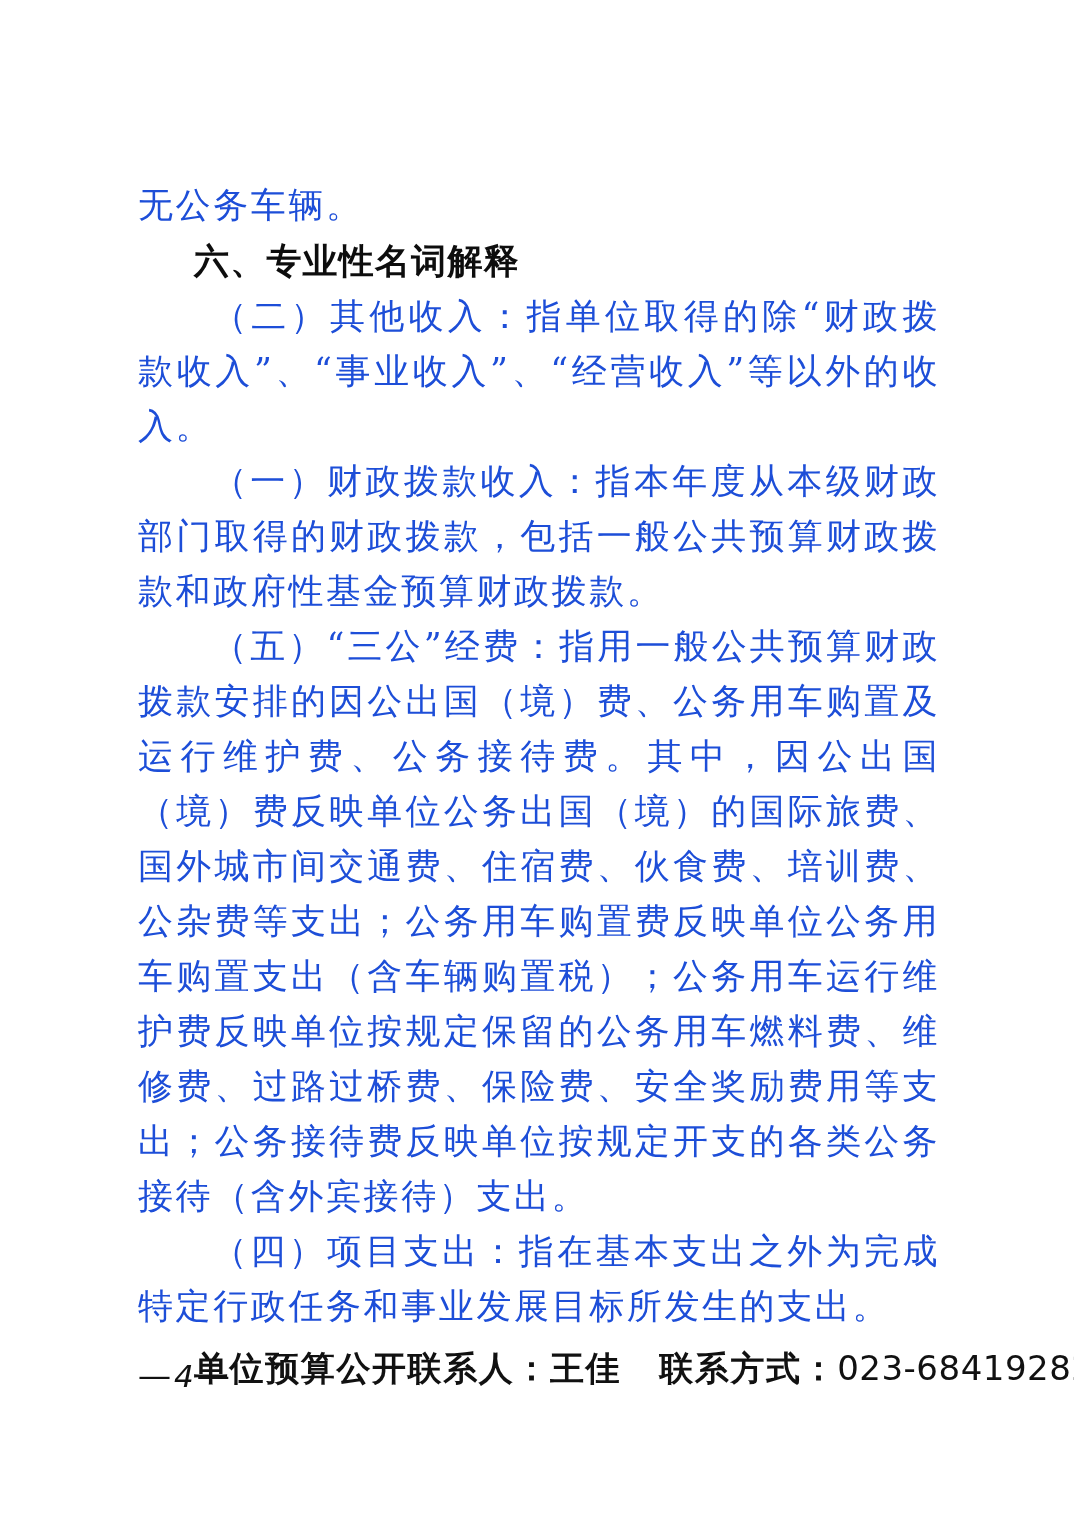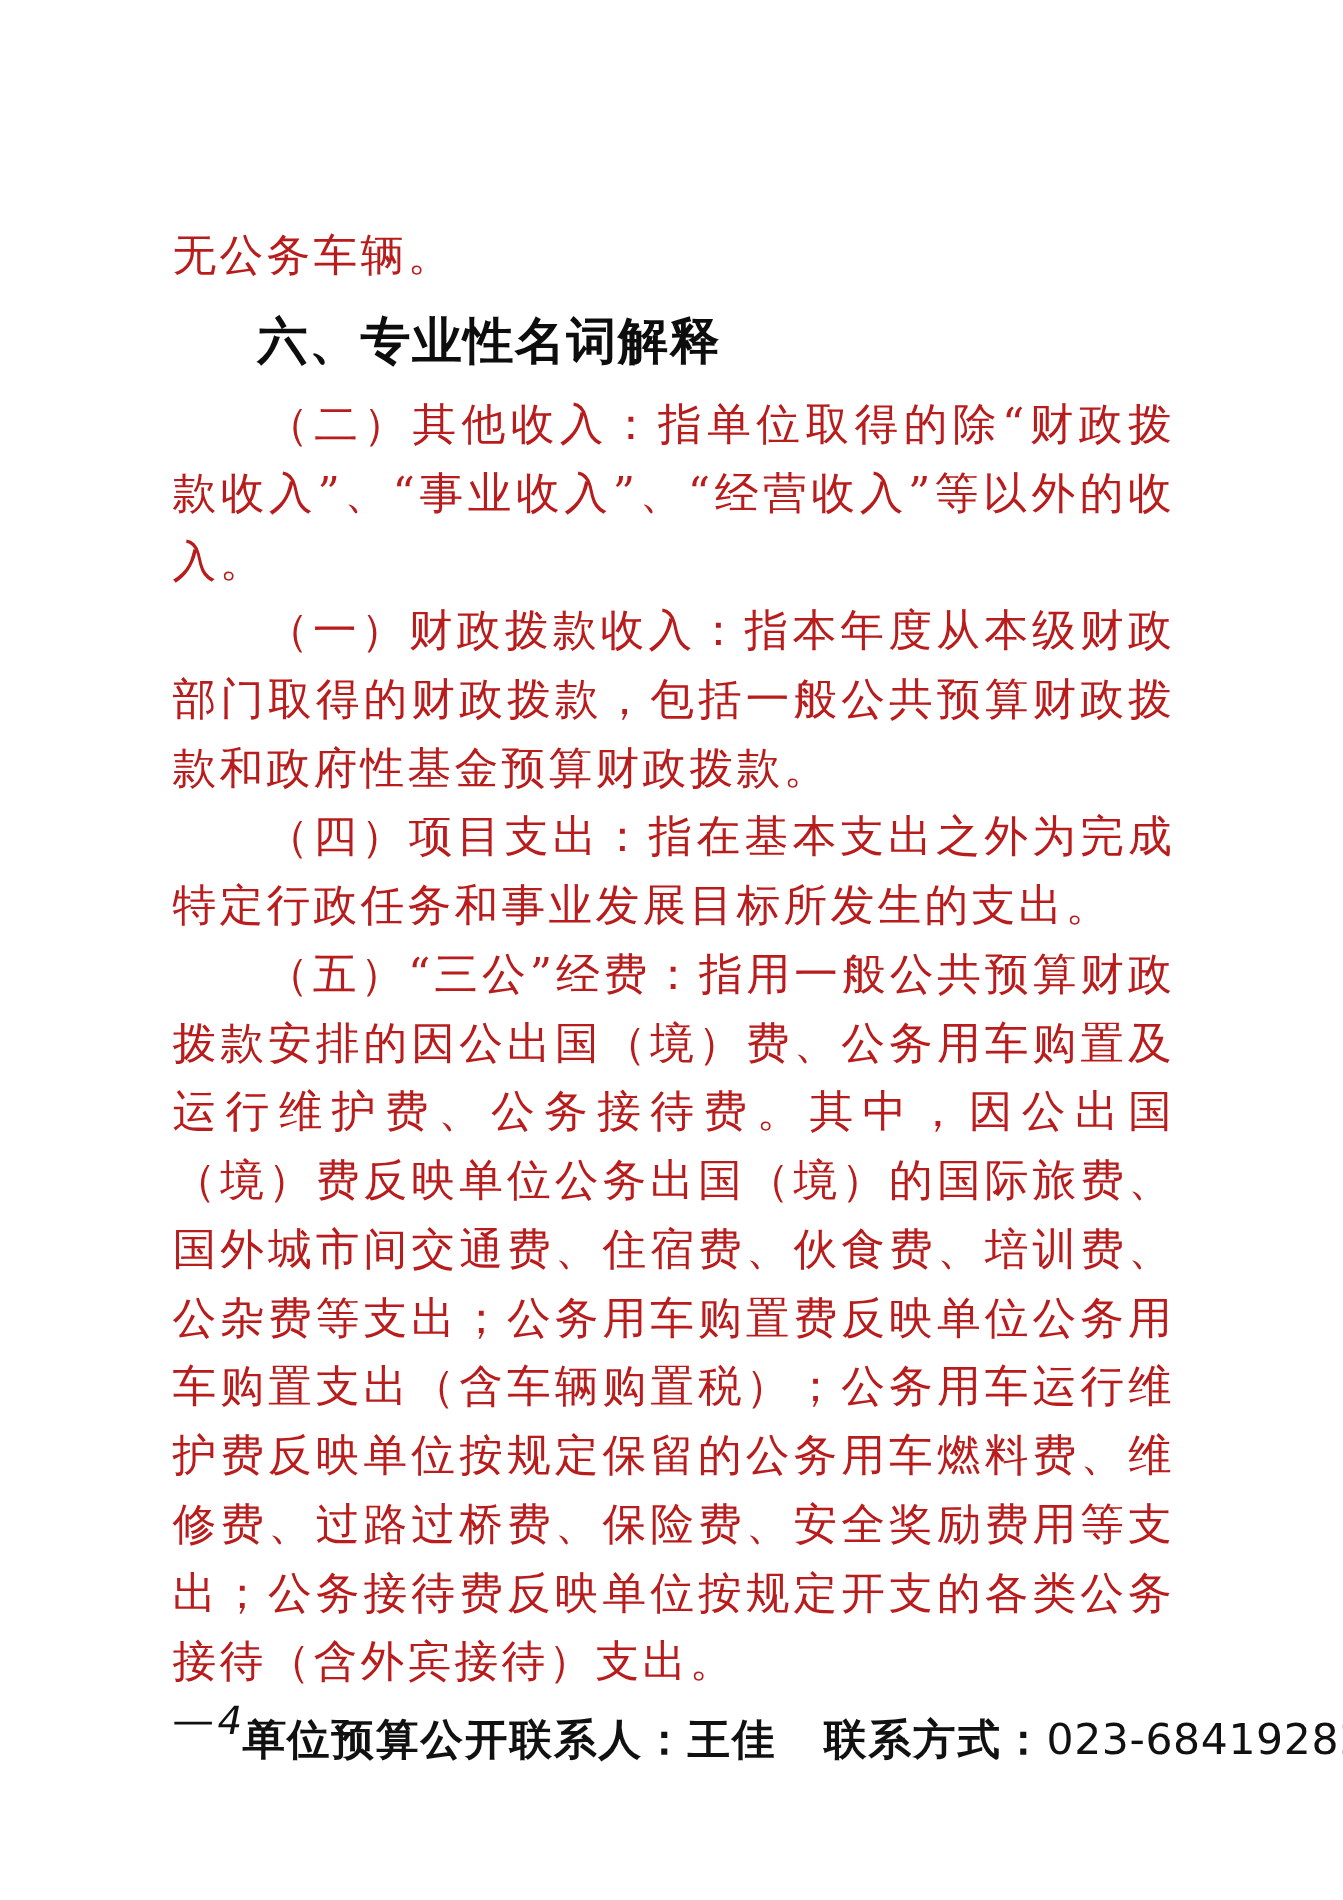--- a/index.html
+++ b/index.html
@@ -23,43 +23,43 @@
     position: absolute;
     left: 138px;
     top: 178px;
     width: 802px;
   }
   
   .para {
     font-family: "DejaVu Serif", "Liberation Serif", serif;
     font-size: 35px;
     line-height: 55px;
-    color: #b91c1c;
+    color: #1d4ed8;
     letter-spacing: 2.6px;
     text-align: justify;
     text-justify: inter-ideograph;
     margin: 0;
     word-break: break-all;
     -webkit-font-smoothing: antialiased;
   }
   .para.indent {
     text-indent: 74px;
   }
   .para.cont {
     text-indent: 0;
   }
   
   .heading {
     font-family: "DejaVu Sans", "Liberation Sans", sans-serif;
-    font-size: 40px;
+    font-size: 35px;
     font-weight: 700;
     line-height: 56px;
     color: #0d0d0d;
     letter-spacing: 1.2px;
-    margin: 12px;
+    margin: 0;
     text-indent: 56px;
   }
   
   .contact {
     font-family: "DejaVu Serif", "Liberation Serif", serif;
     font-weight: 700;
     font-size: 34px;
     line-height: 56px;
     color: #111111;
     letter-spacing: 1.6px;
@@ -105,23 +105,23 @@
 
     <p class="para cont">无公务车辆。</p>
 
     <h2 class="heading">六、专业性名词解释</h2>
 
     <p class="para indent">（二）其他收入：指单位取得的除“财政拨款收入”、“事业收入”、“经营收入”等以外的收入。</p>
 
     <p class="para indent">（一）财政拨款收入：指本年度从本级财政部门取得的财政拨款，包括一般公共预算财政拨款和政府性基金预算财政拨款。</p>
 
 
+    <p class="para indent">（五）“三公”经费：指用一般公共预算财政拨款安排的因公出国（境）费、公务用车购置及运行维护费、公务接待费。其中，因公出国（境）费反映单位公务出国（境）的国际旅费、国外城市间交通费、住宿费、伙食费、培训费、公杂费等支出；公务用车购置费反映单位公务用车购置支出（含车辆购置税）；公务用车运行维护费反映单位按规定保留的公务用车燃料费、维修费、过路过桥费、保险费、安全奖励费用等支出；公务接待费反映单位按规定开支的各类公务接待（含外宾接待）支出。</p>
+
     <p class="para indent">（四）项目支出：指在基本支出之外为完成特定行政任务和事业发展目标所发生的支出。</p>
-
-    <p class="para indent">（五）“三公”经费：指用一般公共预算财政拨款安排的因公出国（境）费、公务用车购置及运行维护费、公务接待费。其中，因公出国（境）费反映单位公务出国（境）的国际旅费、国外城市间交通费、住宿费、伙食费、培训费、公杂费等支出；公务用车购置费反映单位公务用车购置支出（含车辆购置税）；公务用车运行维护费反映单位按规定保留的公务用车燃料费、维修费、过路过桥费、保险费、安全奖励费用等支出；公务接待费反映单位按规定开支的各类公务接待（含外宾接待）支出。</p>
 
     <div class="spacer-sm"></div>
 
     <p class="contact"><span>单位预算公开联系人：</span><span>王佳</span><span class="gap"></span><span>联系方式：</span><span class="phone">023-68419282</span></p>
 
   </div>
 
   <div class="footer"><span>—</span><span class="pagenum">4</span><span>—</span></div>
 
 </div>

